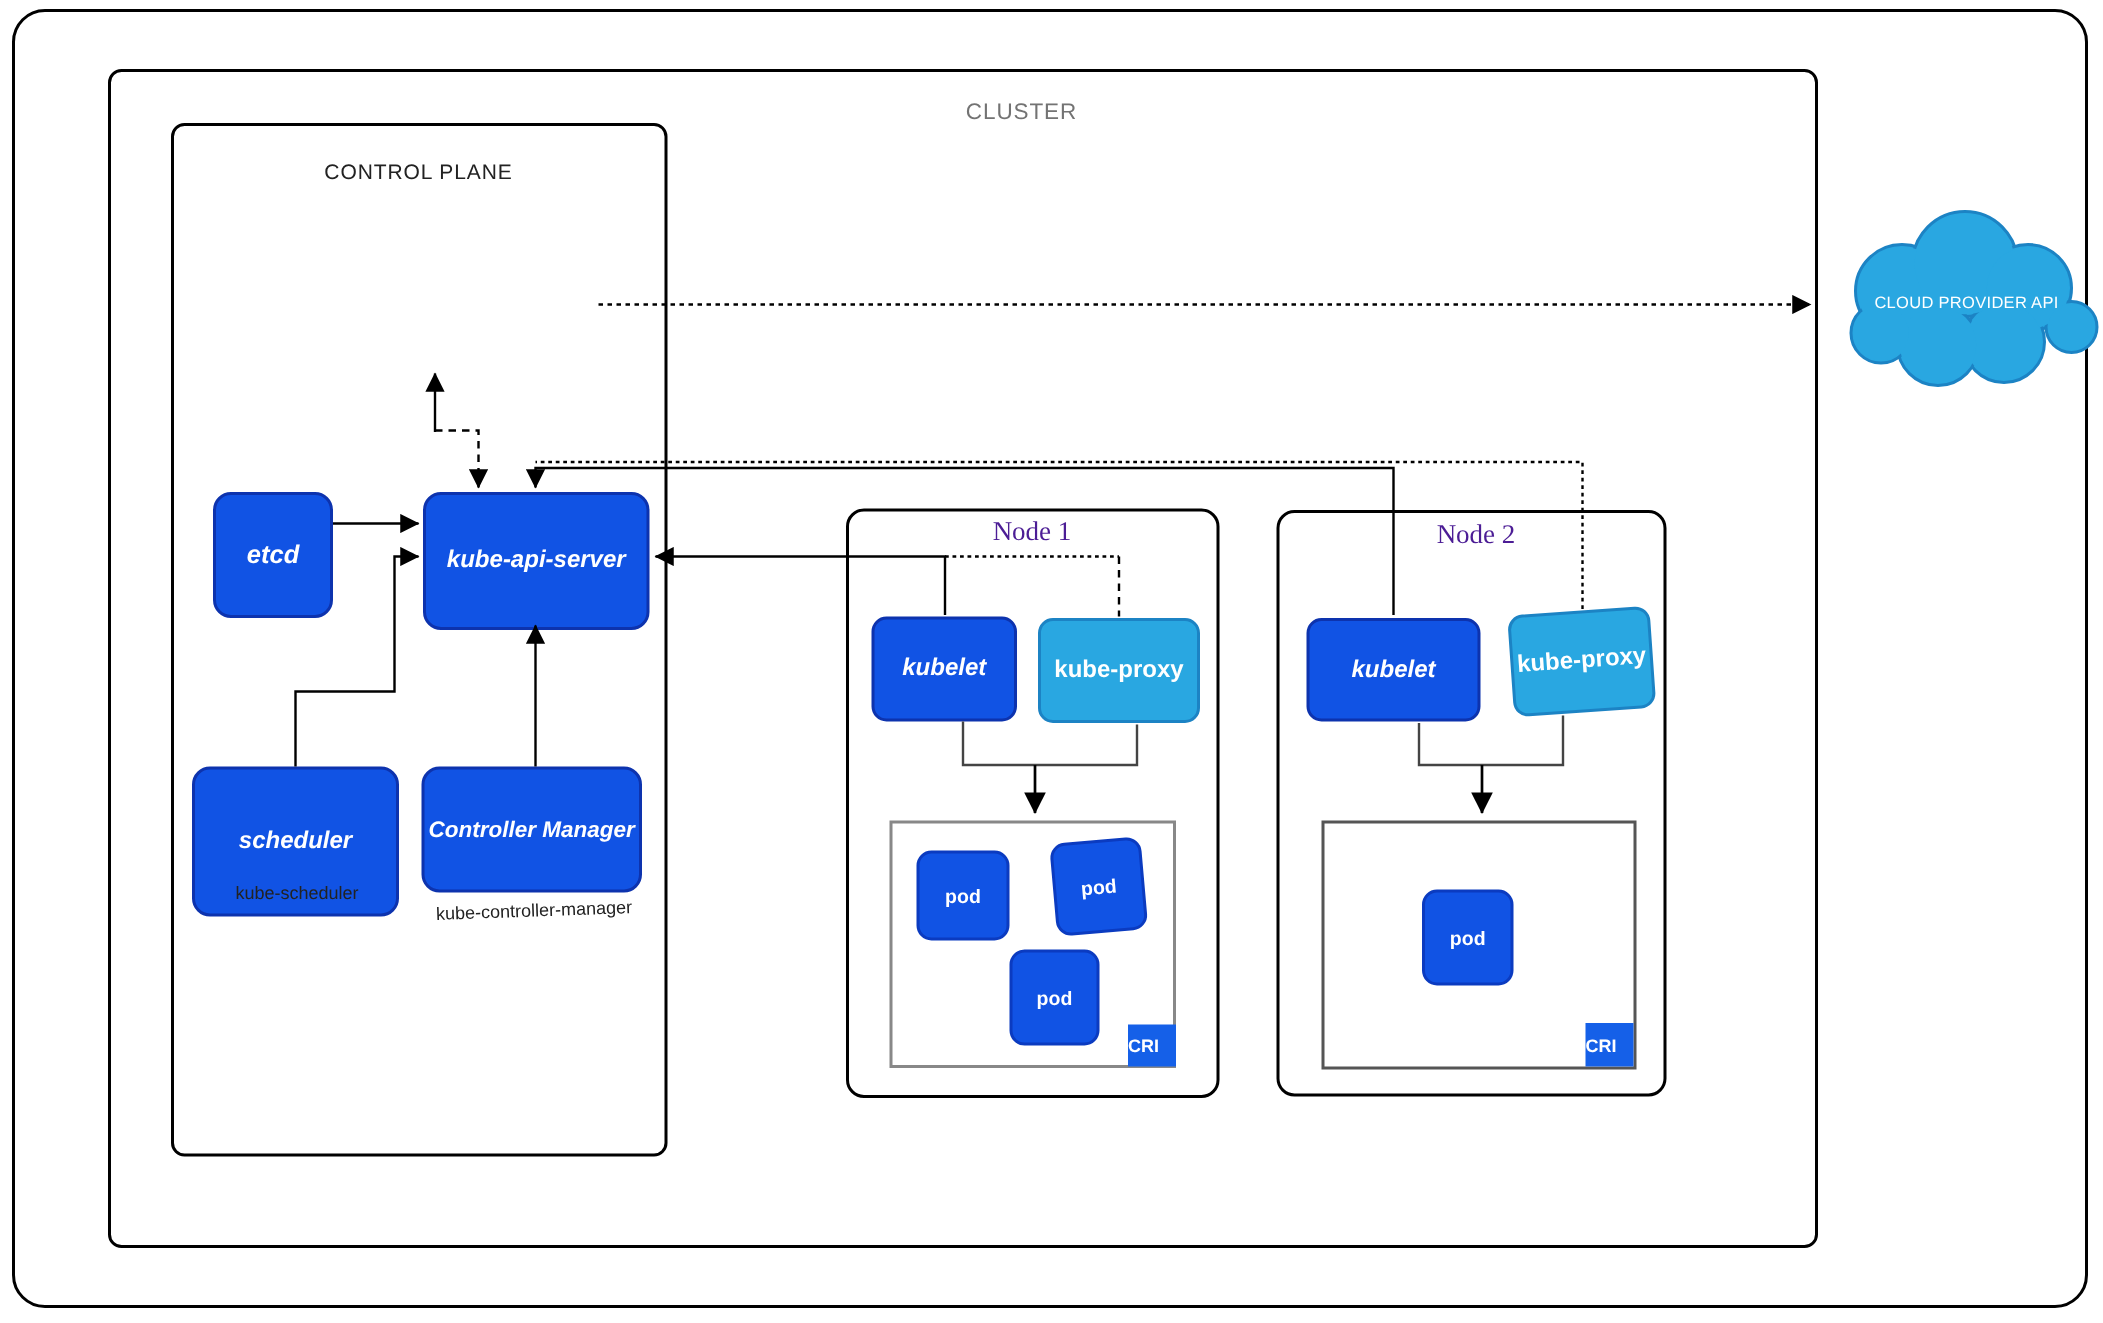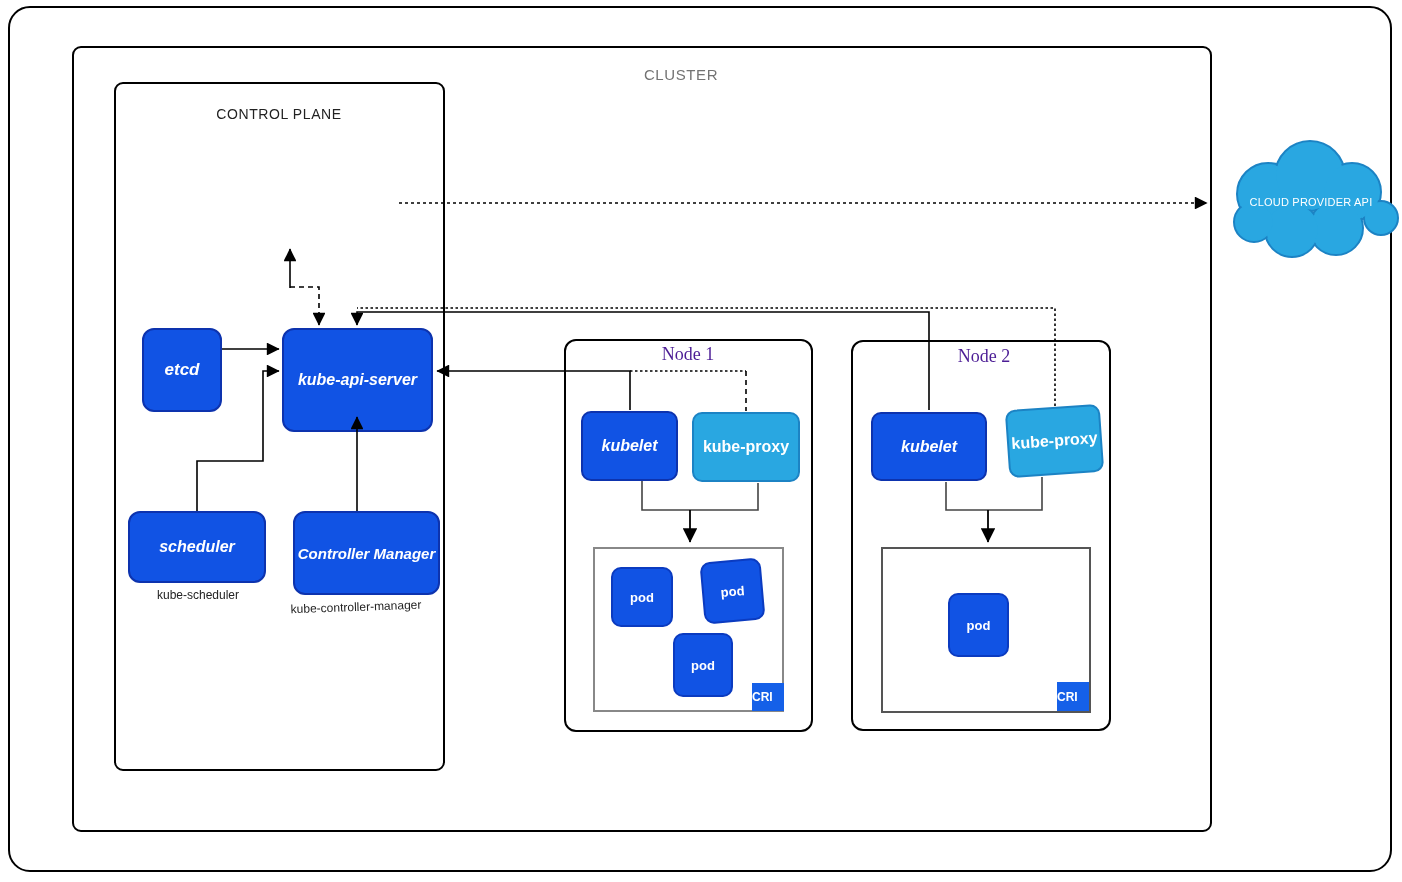--- a/index.html
+++ b/index.html
@@ -53,29 +53,29 @@
   <div class="title cluster-title" style="left:681px;top:66px;">CLUSTER</div>
 
   <div class="frame rounded-md" style="left:114px;top:82px;width:331px;height:689px;"></div>
   <div class="title cp-title" style="left:279px;top:88px;margin-top:18px;">CONTROL PLANE</div>
 
 
   <div class="blue-box" style="left:142px;top:328px;width:80px;height:84px;font-size:17px;">
     <span>etcd</span>
   </div>
 
-  <div class="blue-box" style="left:282px;top:328px;width:151px;height:104px;font-size:16px;">
+  <div class="blue-box" style="left:282px;top:328px;width:151px;height:92px;font-size:16px;">
     <span>kube-api-server</span>
   </div>
 
-  <div class="blue-box" style="left:128px;top:511px;width:138px;height:72px;font-size:16px;">
+  <div class="blue-box" style="left:128px;top:511px;width:138px;height:100px;font-size:16px;">
     <span>scheduler</span>
   </div>
 
-  <div class="blue-box" style="left:293px;top:511px;width:147px;height:84px;font-size:15px;">
+  <div class="blue-box" style="left:281px;top:511px;width:147px;height:84px;font-size:15px;">
     <span>Controller Manager</span>
   </div>
 
   <div class="caption" style="left:198px;top:588px;">kube-scheduler</div>
   <div class="caption" style="left:356px;top:600px;transform:translateX(-50%) rotate(-2deg);">kube-controller-manager</div>
 
   <div class="frame rounded-node" style="left:564px;top:339px;width:249px;height:393px;"></div>
   <div class="title node-title" style="left:688px;top:344px;">Node 1</div>
 
   <div class="blue-box" style="left:581px;top:411px;width:97px;height:70px;font-size:16px;border-radius:10px;">

